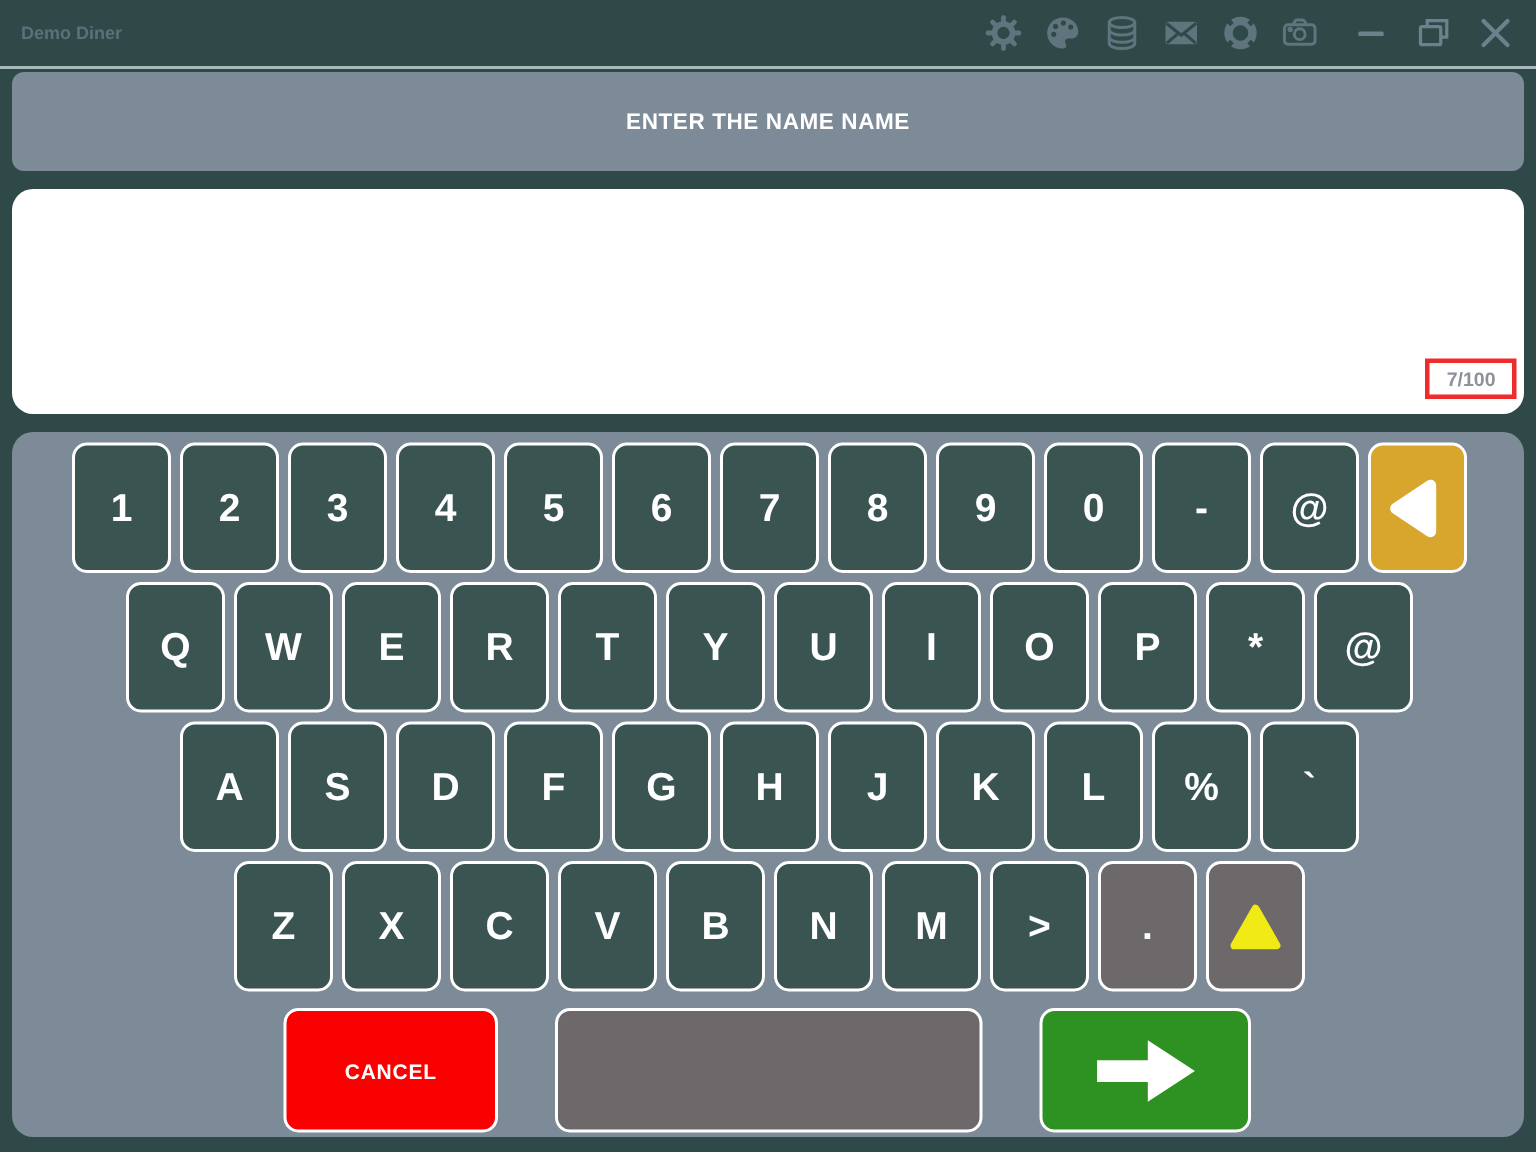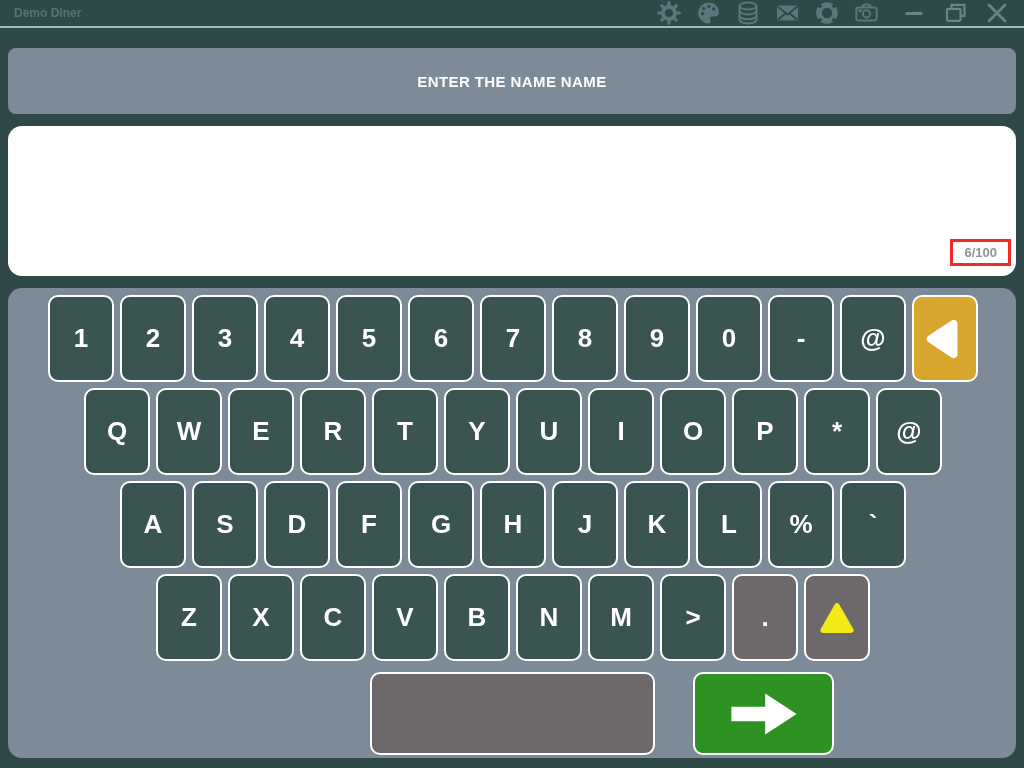--- a/index.html
+++ b/index.html
@@ -11,21 +11,21 @@
     --app-name-text:#5b707a;
   }
   *{box-sizing:border-box}
   html,body{margin:0;padding:0}
   body{
     width:1024px;height:768px;position:relative;overflow:hidden;
     background:var(--page-bg);
     font-family:"Liberation Sans", sans-serif;
   }
   .titlebar{
-    position:absolute;left:0;top:0;width:1024px;height:28px;
+    position:absolute;left:0;top:0;width:1024px;height:46px;
     background:var(--titlebar-bg);
     border-bottom:2px solid #a7b9bd;
     display:flex;align-items:center;padding:0 14px 0 14px;text-align:right;
   }
   .app-name{color:var(--app-name-text);font-size:12px;font-weight:bold}
   .tb-icons{margin-left:auto;display:flex;align-items:center;gap:13px}
   .tb-controls{display:flex;align-items:center;gap:15px;margin-left:22px}
   .tb-btn{display:flex;align-items:center;justify-content:center;cursor:pointer}
   .tb-btn svg{display:block}
   .header{
@@ -142,21 +142,21 @@
       </span>
     </div>
 </div>
 
 <div class="header">
   <span class="header-title">ENTER THE NAME NAME</span>
 </div>
 
 <div class="input-area">
   <div class="input-value"></div>
-  <div class="counter">6/100</div>
+  <div class="counter">7/100</div>
 </div>
 
 <div class="keyboard" id="keyboard">
     <div class="key" style="left: 40px; top: 7px; width: 66px; height: 87px;">1</div>
     <div class="key" style="left: 112px; top: 7px; width: 66px; height: 87px;">2</div>
     <div class="key" style="left: 184px; top: 7px; width: 66px; height: 87px;">3</div>
     <div class="key" style="left: 256px; top: 7px; width: 66px; height: 87px;">4</div>
     <div class="key" style="left: 328px; top: 7px; width: 66px; height: 87px;">5</div>
     <div class="key" style="left: 400px; top: 7px; width: 66px; height: 87px;">6</div>
     <div class="key" style="left: 472px; top: 7px; width: 66px; height: 87px;">7</div>
@@ -200,19 +200,20 @@
     <div class="key" style="left: 436px; top: 286px; width: 66px; height: 87px;">B</div>
     <div class="key" style="left: 508px; top: 286px; width: 66px; height: 87px;">N</div>
     <div class="key" style="left: 580px; top: 286px; width: 66px; height: 87px;">M</div>
     <div class="key" style="left: 652px; top: 286px; width: 66px; height: 87px;">&gt;</div>
     <div class="key gray" style="left: 724px; top: 286px; width: 66px; height: 87px;">.</div>
     <div class="key shift" style="left: 796px; top: 286px; width: 66px; height: 87px;">
       <svg width="42" height="42" viewBox="0 0 48 48">
         <polygon points="24,10 40,38 8,38" fill="#f2ea16" stroke="#f2ea16" stroke-width="6" stroke-linejoin="round"></polygon>
       </svg>
     </div>
+    <div class="key cancel" style="left: 181px; top: 384px; width: 143px; height: 83px;">CANCEL</div>
     <div class="key space" style="left: 362px; top: 384px; width: 285px; height: 83px;"></div>
     <div class="key enter" style="left: 685px; top: 384px; width: 141px; height: 83px;">
       <svg width="90" height="58" viewBox="0 0 64 48">
         <polygon points="5,18 33,18 33,7 59,24 33,41 33,30 5,30" fill="#fff"></polygon>
       </svg>
     </div>
   </div>
 
 </body></html>

